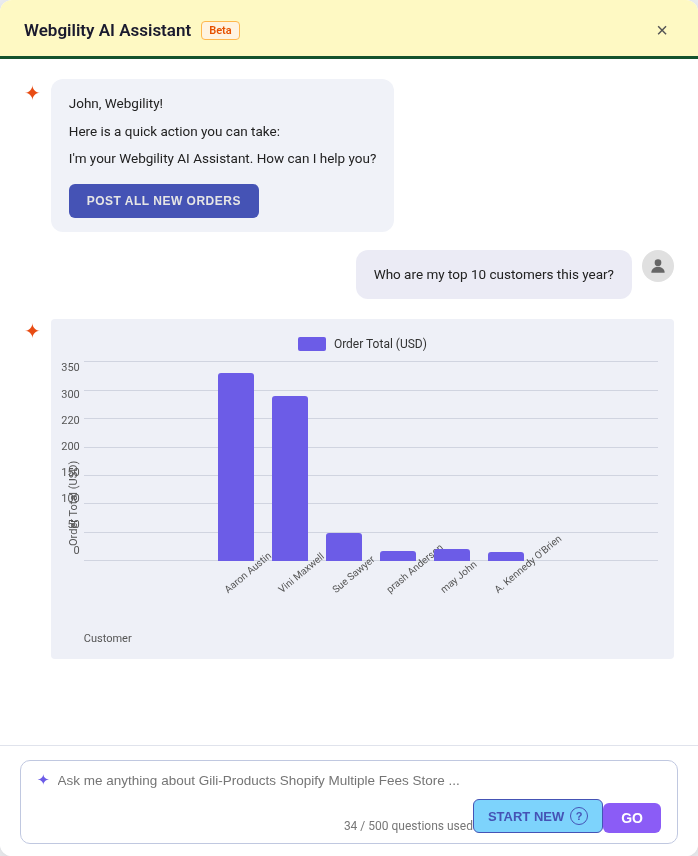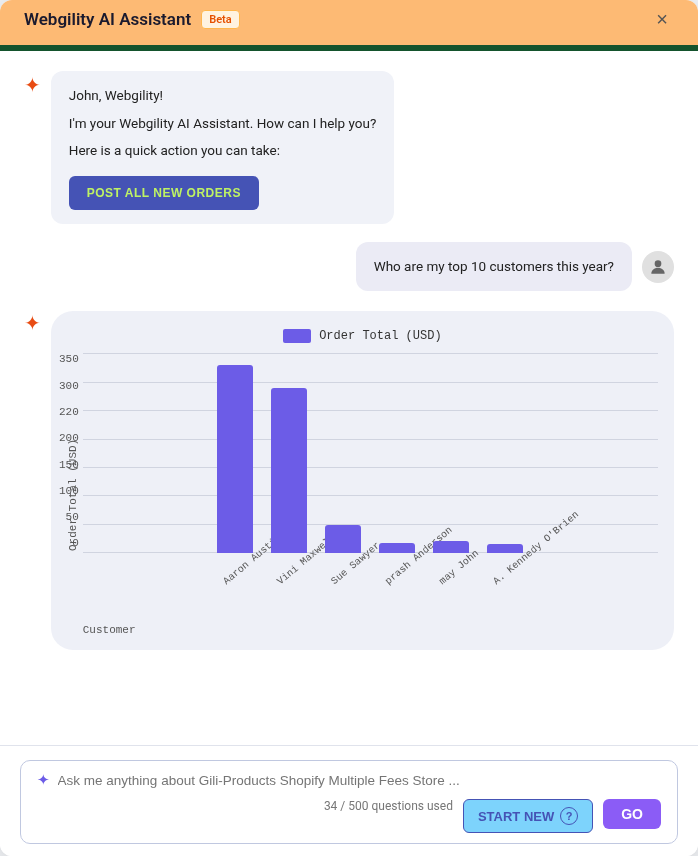--- a/index.html
+++ b/index.html
@@ -18,23 +18,23 @@
       border-radius: 12px;
       box-shadow: 0 4px 24px rgba(0,0,0,0.15);
       display: flex;
       flex-direction: column;
       overflow: hidden;
     }
     .header {
       display: flex;
       align-items: center;
       justify-content: space-between;
-      padding: 7px 24px 14px 24px;
-      border-bottom: 6px solid #14532d;
-      background: #fdba74;
+      padding: 18px 24px 14px 24px;
+      border-bottom: 3px solid #14532d;
+      background: #fef9c3;
     }
     .header-left {
       display: flex;
       align-items: center;
       gap: 10px;
     }
     .header-title {
       font-size: 17px;
       font-weight: 600;
       color: #1a1a2e;
@@ -66,21 +66,20 @@
       flex-direction: column;
       gap: 18px;
     }
     .msg-row {
       display: flex;
       gap: 10px;
       align-items: flex-start;
     }
     .msg-row.user {
       flex-direction: row-reverse;
-      align-items: center;
     }
     .sparkle-icon {
       font-size: 20px;
       color: #e84c13;
       flex-shrink: 0;
       margin-top: 2px;
     }
     .user-avatar {
       width: 32px;
       height: 32px;
@@ -103,21 +102,21 @@
       line-height: 1.6;
     }
     .bubble.user-bubble {
       background: #ebebf5;
       text-align: right;
     }
     .bubble p { margin-bottom: 6px; }
     .bubble p:last-child { margin-bottom: 0; }
     .post-btn {
       background: #4553b5;
-      color: #bef264;
+      color: #e5e5e5;
       border: none;
       border-radius: 6px;
       padding: 10px 18px;
       font-size: 12px;
       font-weight: 700;
       letter-spacing: 0.5px;
       cursor: pointer;
       margin-top: 8px;
       text-transform: uppercase;
     }
@@ -132,24 +131,23 @@
       border: 1.5px solid #888;
       color: #888;
       font-size: 11px;
       font-weight: bold;
       cursor: pointer;
       margin-left: 4px;
       vertical-align: middle;
     }
     .chart-container {
       background: #eef0f7;
-      border-radius: 22px;
+      border-radius: 4px;
       padding: 18px 16px 14px 16px;
       margin-top: 2px;
-      font-family: Liberation Mono, monospace;
     }
     .chart-legend {
       display: flex;
       align-items: center;
       gap: 8px;
       justify-content: center;
       margin-bottom: 10px;
       font-size: 12px;
       color: #333;
     }
@@ -276,24 +274,23 @@
     .input-text {
       flex: 1;
       border: none;
       outline: none;
       font-size: 13.5px;
       color: #aaa;
       background: transparent;
     }
     .input-footer {
       display: flex;
-      align-items: flex-start;
+      align-items: flex-end;
       justify-content: flex-end;
       margin-top: 10px;
-      gap: 10px;
     }
     .questions-used {
       font-size: 12px;
       color: #777;
     }
     .start-new-btn {
       display: flex;
       align-items: center;
       gap: 6px;
       background: #7dd3fc;
@@ -340,22 +337,22 @@
     </div>
     <button class="close-btn">×</button>
   </div>
 
   <div class="chat-area">
 
     <div class="msg-row">
       <span class="sparkle-icon">✦</span>
       <div class="bubble">
         <p>John, Webgility!</p>
+        <p>Here is a quick action you can take:</p>
         <p>I'm your Webgility AI Assistant. How can I help you?</p>
-        <p>Here is a quick action you can take:</p>
         <button class="post-btn">POST ALL NEW ORDERS</button>
       </div>
     </div>
 
     <div class="msg-row user">
       <div class="user-avatar">
         <svg width="20" height="20" viewBox="0 0 24 24" fill="#666">
             <circle cx="12" cy="8" r="4"></circle>
             <path d="M4 20c0-4 3.6-7 8-7s8 3 8 7"></path>
           </svg>

